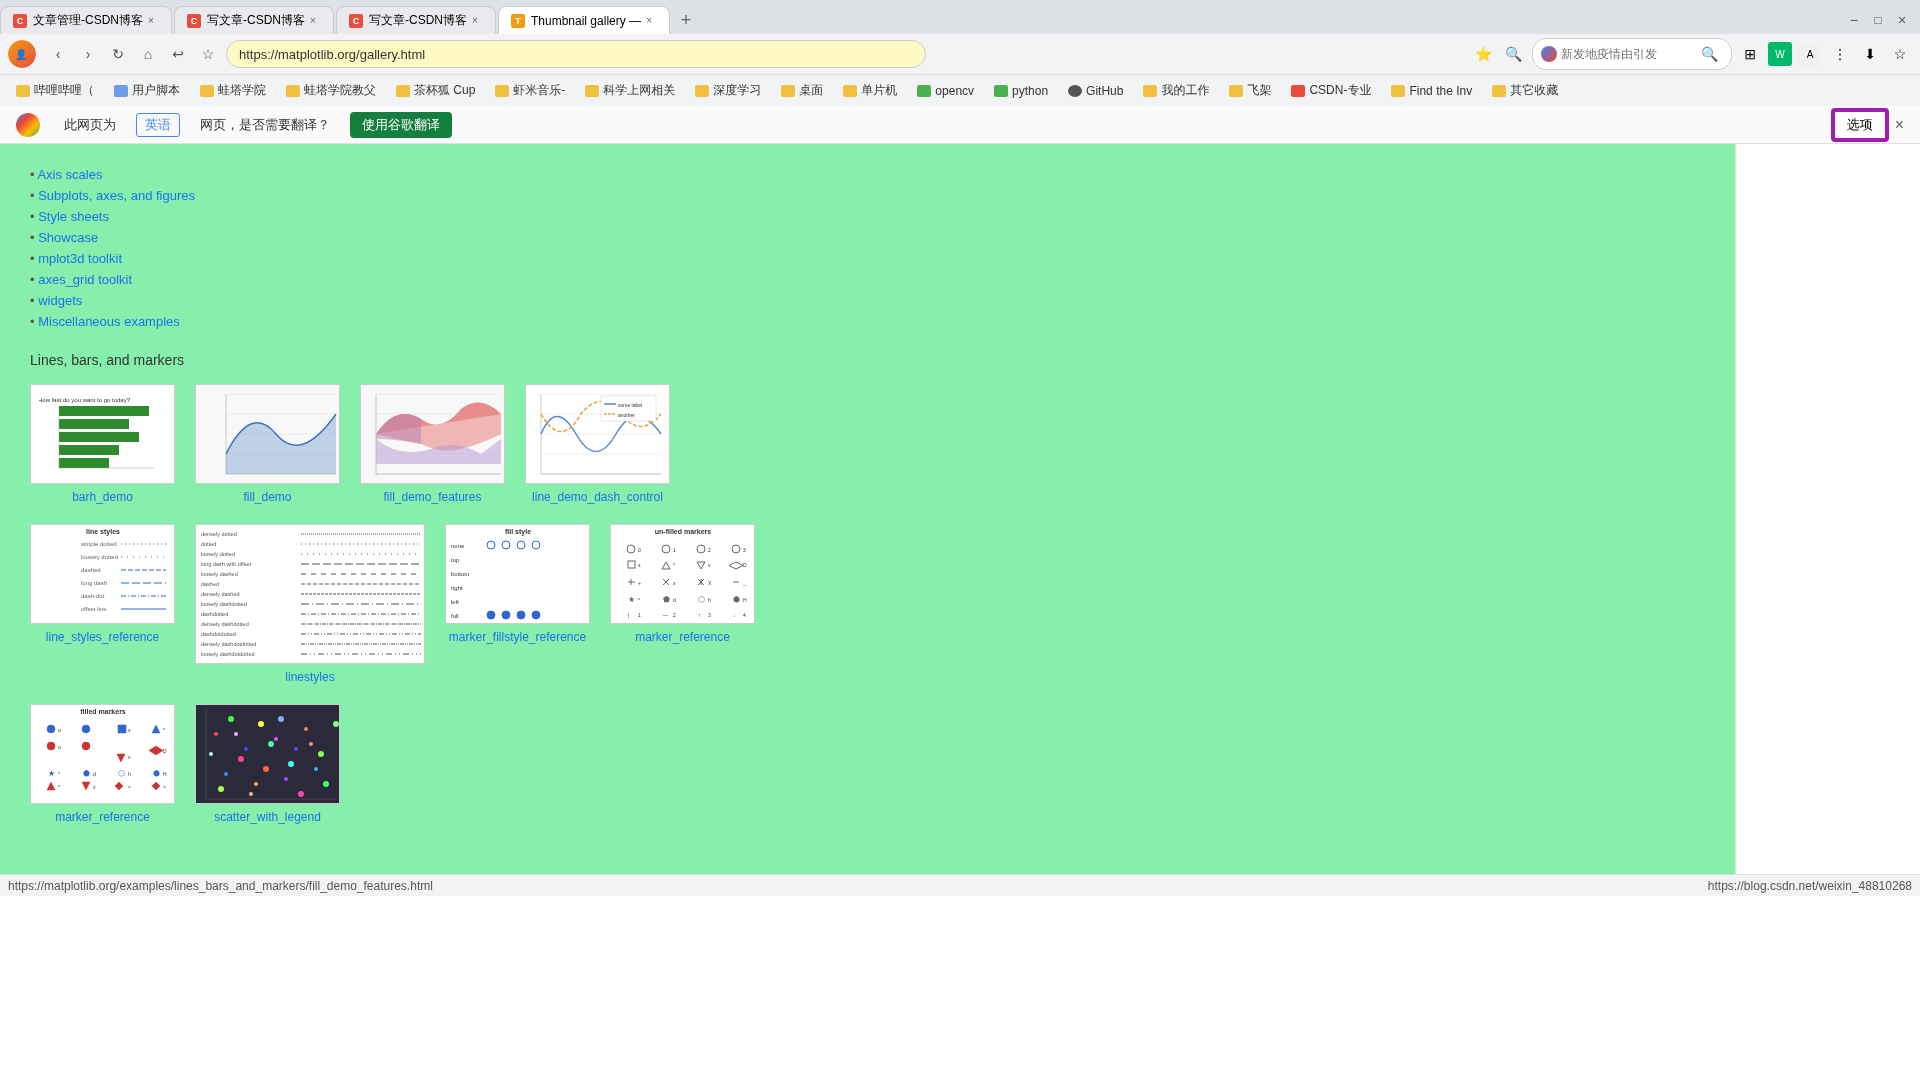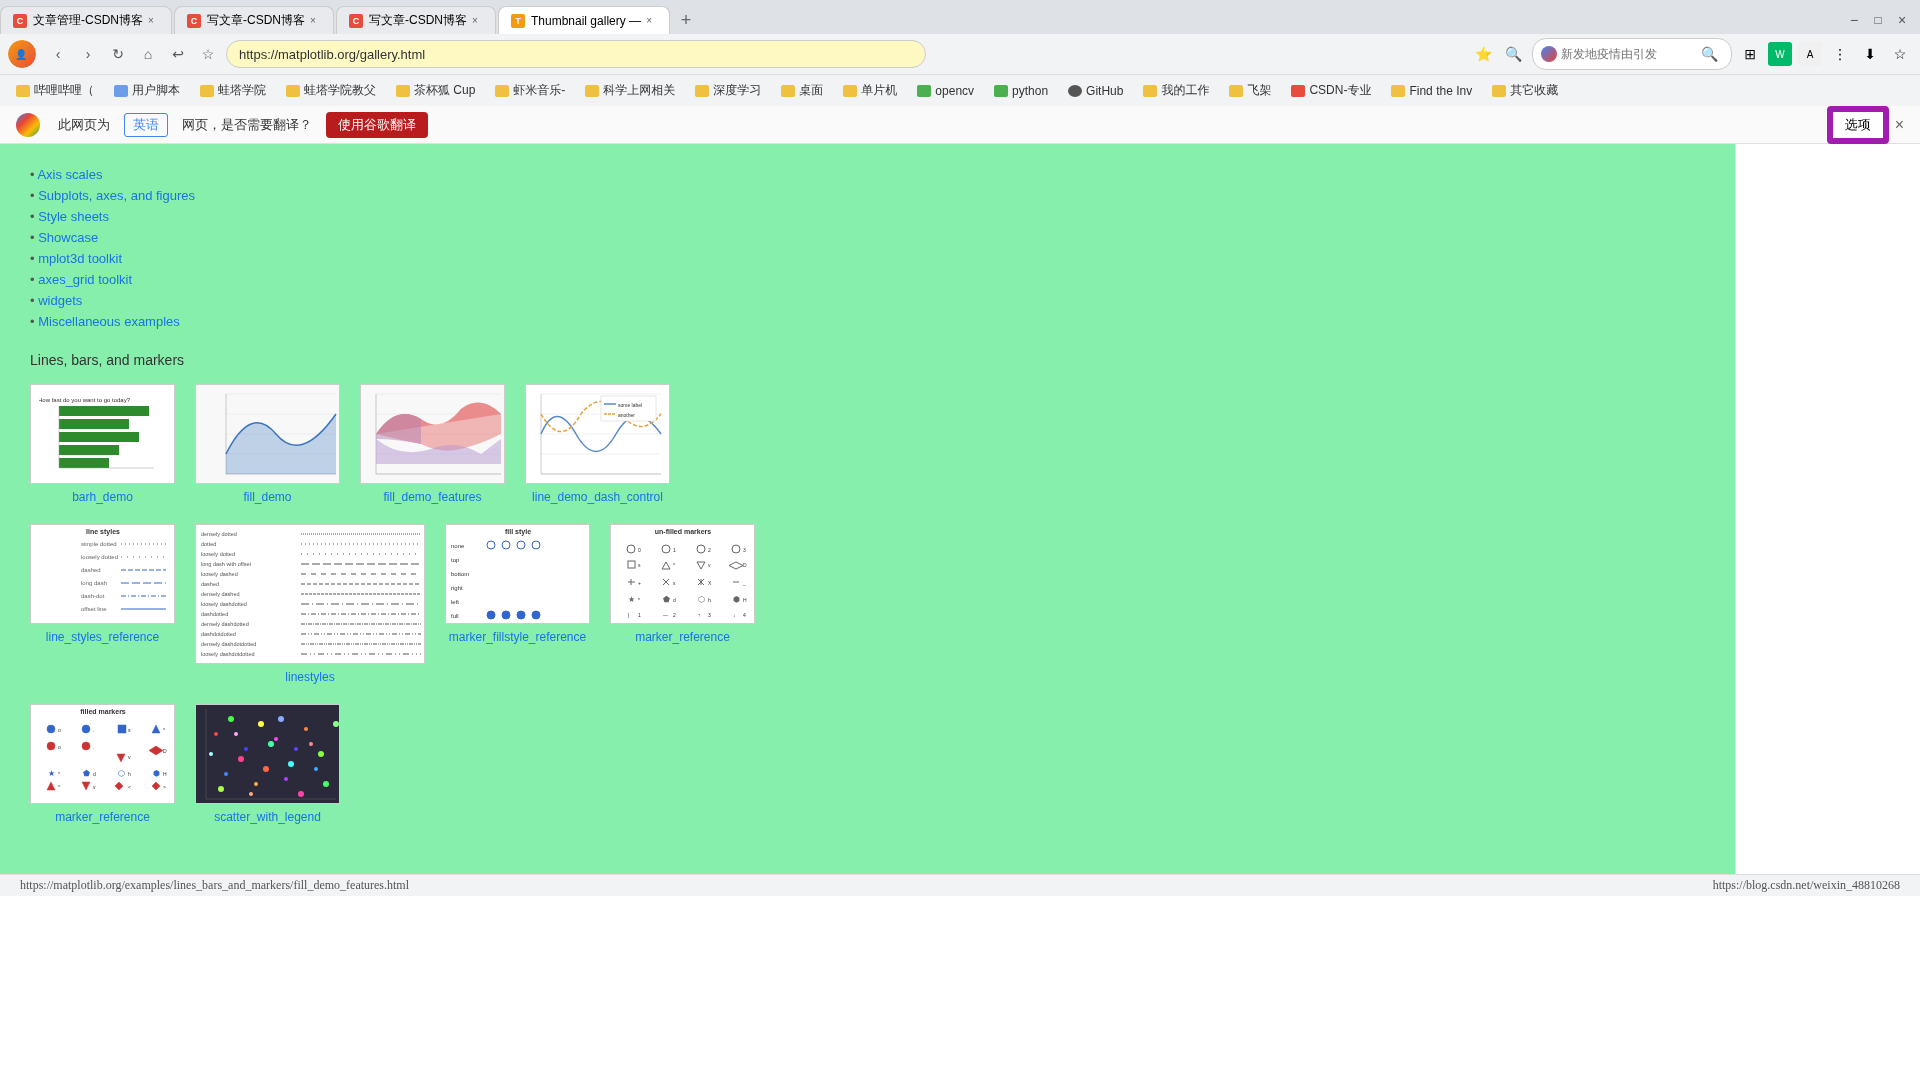--- a/index.html
+++ b/index.html
@@ -90,27 +90,27 @@
     
     .translation-bar {
       display: flex;
       align-items: center;
       height: 38px;
       background: #fafafa;
       padding: 0 16px;
       border-bottom: 1px solid #e0e0e0;
       font-size: 13px;
       color: #333;
-      gap: 14px;
+      gap: 20px;
     }
     .translation-bar .google-icon { width: 24px; height: 24px; border-radius: 50%; background: linear-gradient(135deg, #4285f4, #ea4335, #fbbc05, #34a853); margin-right: 4px; }
     .lang-btn { padding: 2px 8px; border: 1px solid #4285f4; color: #4285f4; border-radius: 3px; cursor: pointer; font-size: 13px; background: none; }
-    .translate-btn { padding: 4px 12px; background: #b91c1c; color: white; border: none; border-radius: 4px; cursor: pointer; font-size: 13px; }
+    .translate-btn { padding: 4px 12px; background: #15803d; color: white; border: none; border-radius: 4px; cursor: pointer; font-size: 13px; }
     .trans-close { margin-left: auto; display: flex; align-items: center; gap: 6px; }
-    .trans-options { padding: 4px 12px; border: 6px solid #a21caf; border-radius: 4px; cursor: pointer; font-size: 13px; background: #fff; }
+    .trans-options { padding: 4px 12px; border: 4px solid #a21caf; border-radius: 4px; cursor: pointer; font-size: 13px; background: #fff; }
 
     
     .content-wrapper {
       display: flex;
       width: 1920px;
     }
 
     
     .main-content {
       flex: 1;
@@ -159,24 +159,23 @@
       min-height: 730px;
     }
 
     
     .status-bar {
       display: flex;
       align-items: center;
       height: 22px;
       background: #f1f3f4;
       border-top: 1px solid #ddd;
-      padding: 0 20px;
+      padding: 0 8px;
       font-size: 12px;
       color: #555;
-      font-family: Liberation Serif, serif;
     }
     .status-url { flex: 1; }
     .status-right { margin-left: auto; }
 
     
     svg { display: block; }
   </style>
 </head>
 <body>
 

